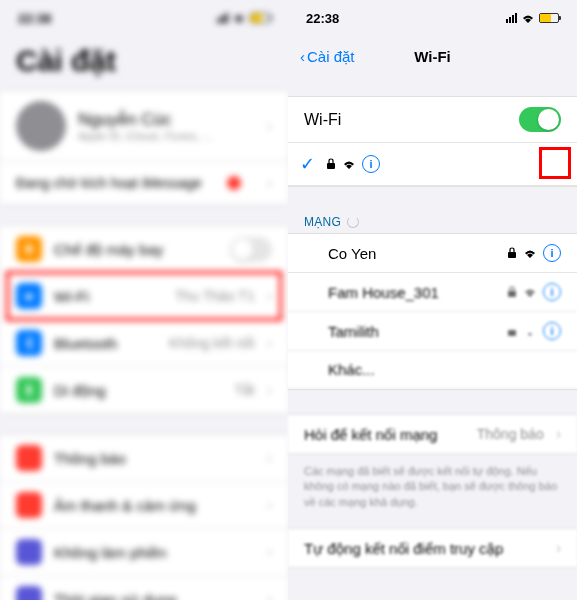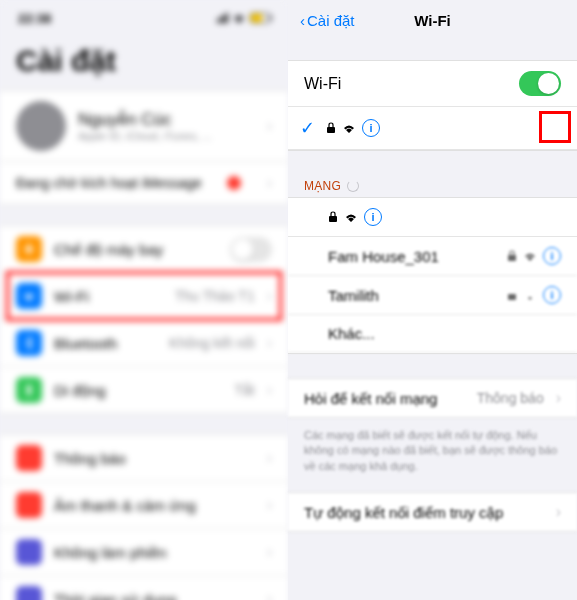--- a/index.html
+++ b/index.html
@@ -36,21 +36,21 @@
     .row-label { font-size: 15px; flex: 1; }
     .row-value { font-size: 14px; color: #8e8e93; }
     .chevron { color: #c7c7cc; font-size: 16px; }
     .toggle { width: 42px; height: 25px; background: #e5e5e5; border-radius: 13px; position: relative; }
     .toggle::after { content: ''; position: absolute; width: 21px; height: 21px; background: #fff; border-radius: 50%; top: 2px; left: 2px; box-shadow: 0 1px 3px rgba(0,0,0,0.2); }
     .toggle.on { background: #34c759; }
     .toggle.on::after { left: 19px; }
     .highlight-red { border: 3px solid #ff0000; position: absolute; pointer-events: none; z-index: 10; }
     .wifi-row-highlight { left: 6px; right: 6px; top: -2px; bottom: -2px; }
     .info-highlight { right: 6px; top: 4px; width: 32px; height: 32px; }
-    .section-header { font-size: 12px; color: #c2410c; padding: 8px 16px 4px; text-transform: uppercase; letter-spacing: 0.3px; display: flex; align-items: center; gap: 6px; }
+    .section-header { font-size: 12px; color: #0369a1; padding: 8px 16px 4px; text-transform: uppercase; letter-spacing: 0.3px; display: flex; align-items: center; gap: 6px; }
     .spinner { width: 12px; height: 12px; border: 1.5px solid #c7c7cc; border-top-color: transparent; border-radius: 50%; display: inline-block; }
     .check { color: #007aff; font-size: 18px; width: 18px; flex-shrink: 0; }
     .net-row { padding: 10px 16px 10px 40px; display: flex; align-items: center; gap: 8px; border-bottom: 0.5px solid #e5e5e5; }
     .net-name { flex: 1; font-size: 15px; }
     .net-icons { display: flex; gap: 6px; align-items: center; font-size: 12px; }
     .info-circle { width: 18px; height: 18px; border: 1.5px solid #007aff; border-radius: 50%; display: flex; align-items: center; justify-content: center; color: #007aff; font-size: 11px; font-weight: 600; }
     .connected-row { padding: 10px 16px 10px 12px; display: flex; align-items: center; gap: 8px; border-bottom: 0.5px solid #e5e5e5; position: relative; }
     .footer-text { font-size: 11px; color: #8e8e93; padding: 6px 16px; line-height: 1.4; }
     .blur-row { filter: blur(1.5px); }
     svg { display: block; }
@@ -152,20 +152,39 @@
       </div>
     <div class="row">
         <div class="row-icon" style="background:#5856d6"></div>
         <span class="row-label">Thời gian sử dụng</span>
         <span class="chevron">›</span>
       </div>
   </div>
 </div>
 
 <div class="screen screen-right">
+  <div class="status-bar">
+    <span>22:38</span>
+    <div class="status-right">
+      <div class="signal-icon">
+          <span class="signal-bar" style="height:4px"></span>
+          <span class="signal-bar" style="height:6px"></span>
+          <span class="signal-bar" style="height:8px"></span>
+          <span class="signal-bar" style="height:10px"></span>
+        </div>
+      <span>
+        <svg width="14" height="10" viewBox="0 0 14 10">
+            <path d="M7 10 L4 7 Q7 4 10 7 Z M2 5 Q7 0 12 5 L10.5 6.5 Q7 3 3.5 6.5 Z" fill="#000"></path>
+          </svg>
+      </span>
+      <div class="battery-icon">
+          <div class="battery-fill"></div>
+        </div>
+    </div>
+  </div>
   <div class="nav-bar">
     <div class="back-btn">
       <span>‹</span>
       <span>Cài đặt</span>
     </div>
     <span class="nav-title">Wi-Fi</span>
   </div>
 
   <div style="height:20px"></div>
 
@@ -194,20 +213,21 @@
     </div>
   </div>
 
   <div class="section-header">
     <span>MẠNG</span>
     <span class="spinner"></span>
   </div>
 
   <div class="group" style="margin-bottom:24px">
     <div class="net-row">
+      <span class="net-name">Co Yen</span>
       <div class="net-icons">
         <span>
             <svg width="10" height="12" viewBox="0 0 10 12">
               <rect x="1" y="5" width="8" height="6" rx="1" fill="#000"></rect>
               <path d="M3 5 V3 Q3 1 5 1 Q7 1 7 3 V5" stroke="#000" stroke-width="1.2" fill="none"></path>
             </svg>
           </span>
         <span>
             <svg width="14" height="10" viewBox="0 0 14 10">
               <path d="M7 10 L4 7 Q7 4 10 7 Z M2 5 Q7 0 12 5 L10.5 6.5 Q7 3 3.5 6.5 Z" fill="#000"></path>

